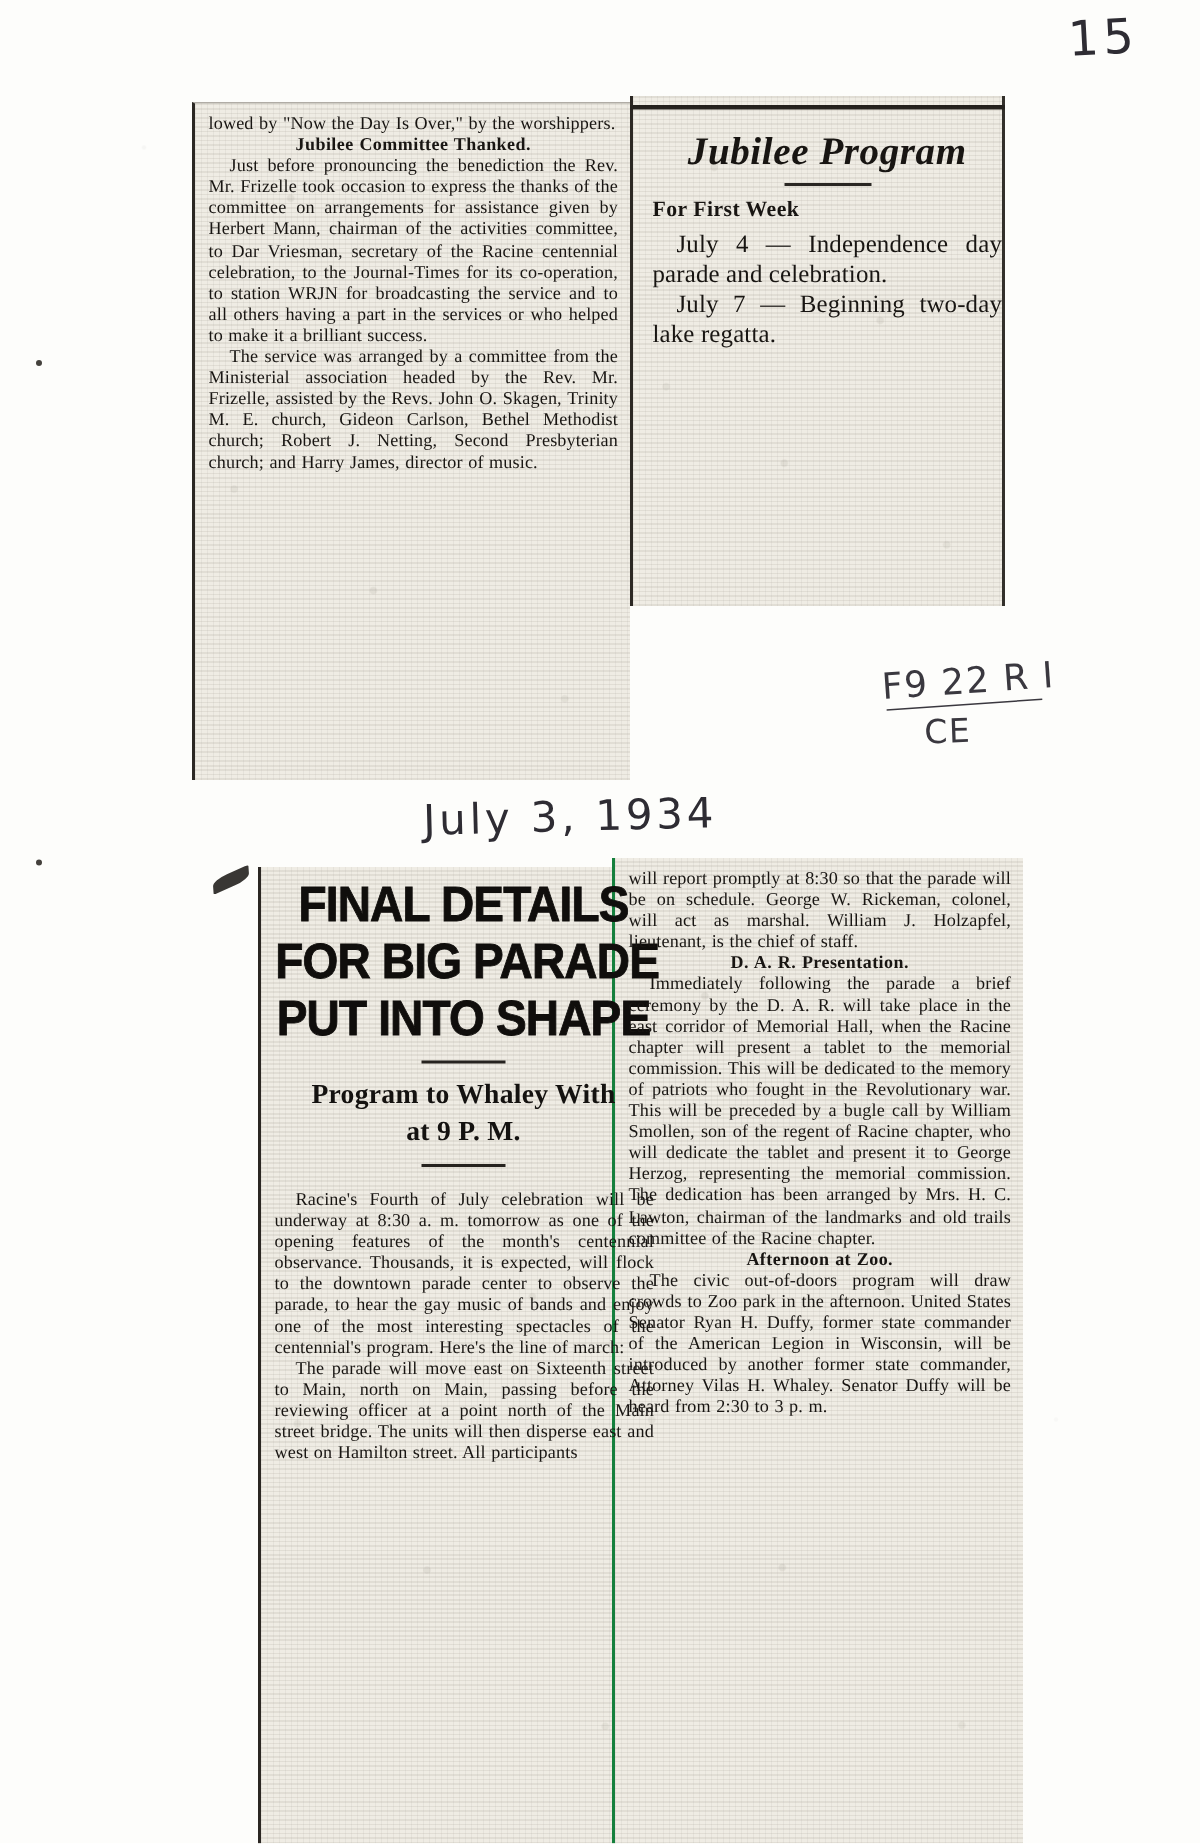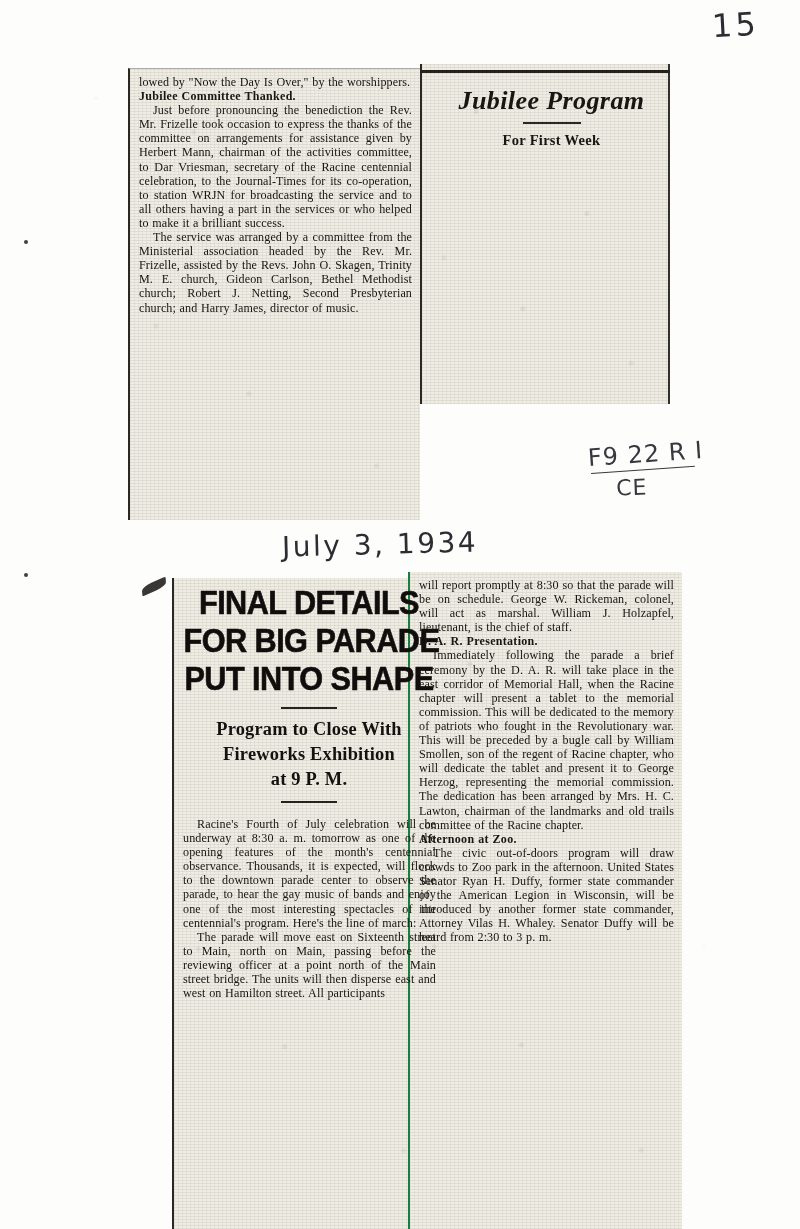--- a/index.html
+++ b/index.html
@@ -101,20 +101,21 @@
     line-height: 14.1px;
     text-align: justify;
     letter-spacing: .1px;
     word-spacing: .5px;
     font-family: "Liberation Serif", serif;
   }
   .body-col p { margin: 0; }
   .body-col p.indent { text-indent: 14px; font-family: Liberation Serif, serif; }
 
   .sub-head {
+    text-align: center;
     font-weight: bold;
     letter-spacing: .3px;
     margin: 2px 0 1px 0;
     font-size: 12.0px;
   }
 
   
   .jubilee-inner {
     position: relative;
     z-index: 2;
@@ -130,21 +131,20 @@
     letter-spacing: .4px;
     margin: 0 0 4px 0;
   }
   .short-rule {
     width: 58px;
     height: 2px;
     background: #2a2723;
     margin: 6px auto 8px auto;
   }
   .jubilee-subtitle {
-    text-align: center;
     font-weight: bold;
     font-size: 14.5px;
     letter-spacing: .3px;
     margin: 4px 0 4px 0;
   }
   .jubilee-item {
     font-size: 16.6px;
     line-height: 19.6px;
     text-align: justify;
     text-indent: 16px;
@@ -270,20 +270,22 @@
       <p class="indent">The service was arranged by a committee from the Ministerial association headed by the Rev. Mr. Frizelle, assisted by the Revs. John O. Skagen, Trinity M. E. church, Gideon Carlson, Bethel Methodist church; Robert J. Netting, Second Presbyterian church; and Harry James, director of music.</p>
     </div>
   </div>
 
   <div class="clip" id="clip-upper-right">
     <div class="box-top-rule"></div>
     <div class="jubilee-inner">
       <div class="jubilee-title">Jubilee Program</div>
       <div class="short-rule"></div>
       <div class="jubilee-subtitle">For First Week</div>
+      <p class="jubilee-item">July 4 — Independence day parade and celebration.</p>
+      <p class="jubilee-item">July 7 — Beginning two-day lake regatta.</p>
     </div>
   </div>
 
   <div class="hand" id="hand-ref-code">
     <span>F9 22 R I</span>
     <span class="underline"></span>
     <span id="hand-ref-initials">CE</span>
   </div>
 
   <div class="hand" id="hand-date">July 3, 1934</div>
@@ -296,22 +298,21 @@
 
     <div class="headline">
       <div>FINAL DETAILS</div>
       <div>FOR BIG PARADE</div>
       <div>PUT INTO SHAPE</div>
     </div>
 
     <div class="rule-center"></div>
 
     <div class="deck">
-      <div>Program to Close With</div>
-      <div>Fireworks Exhibition</div>
+      <div>Program to Whaley With</div>
       <div>at 9 P. M.</div>
     </div>
 
     <div class="rule-center"></div>
 
     <div class="body-col">
       <p class="indent">Racine's Fourth of July celebration will be underway at 8:30 a. m. tomorrow as one of the opening features of the month's centennial observance. Thousands, it is expected, will flock to the downtown parade center to observe the parade, to hear the gay music of bands and enjoy one of the most interesting spectacles of the centennial's program. Here's the line of march:</p>
       <p class="indent">The parade will move east on Sixteenth street to Main, north on Main, passing before the reviewing officer at a point north of the Main street bridge. The units will then disperse east and west on Hamilton street. All participants</p>
     </div>
   </div>

